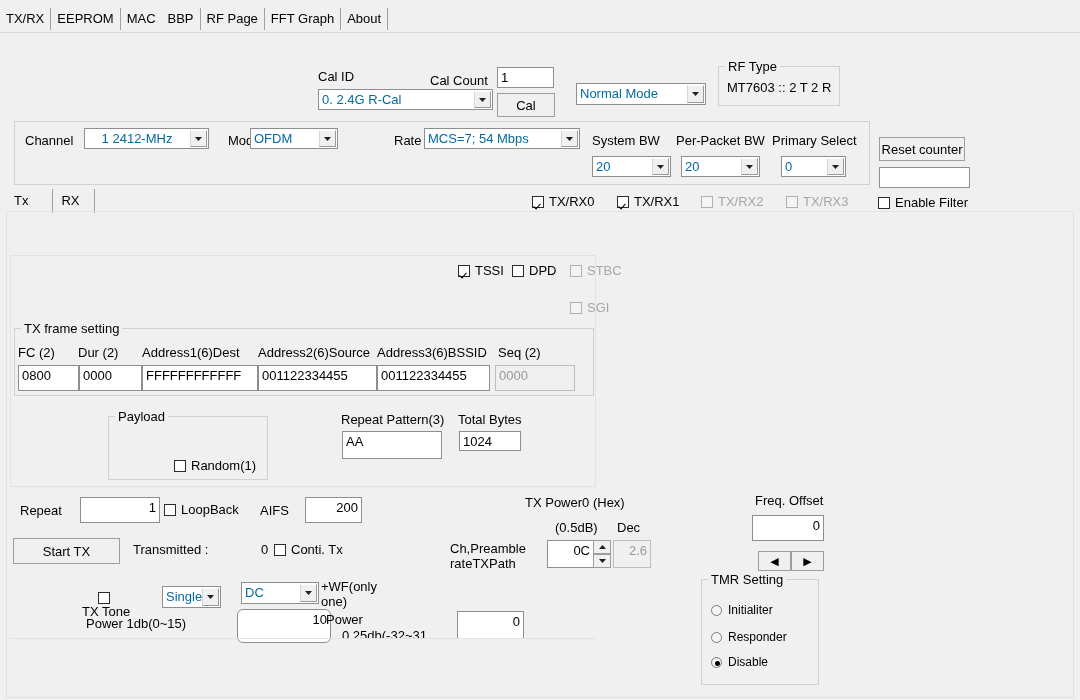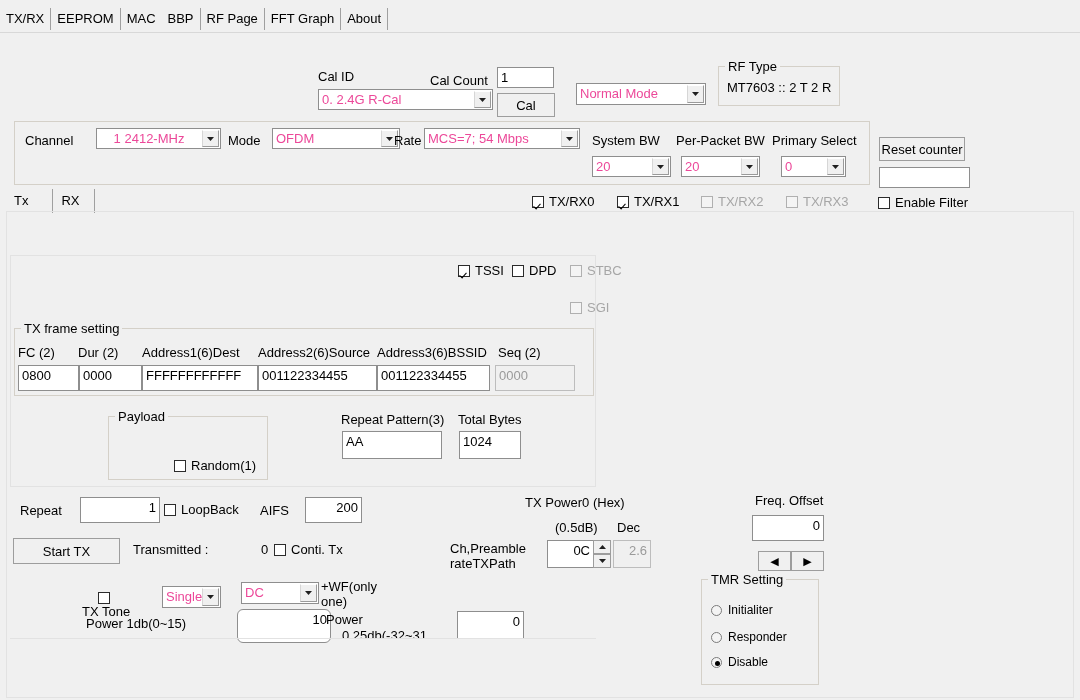--- a/index.html
+++ b/index.html
@@ -53,21 +53,21 @@
   .tbox.ro { background:#f0f0f0; color:#9a9a9a; border:1px solid #bdbdbd; }
   .tbox.right { text-align:right; }
 
   .combo {
     position:absolute;
     background:#ffffff;
     border:1px solid #8e8e8e;
     font-size:13px;
     line-height:17px;
     padding:1px 20px 1px 3px;
-    color:#ec4899;
+    color:#0369a1;
     white-space:nowrap;
     overflow:hidden;
     cursor:default;
   }
   .combo .arrow {
     position:absolute; right:1px; top:1px; bottom:1px; width:17px;
     background:#f0f0f0; border:1px solid #9a9a9a; border-top-color:#ffffff; border-left-color:#d6d6d6;
     display:flex; align-items:center; justify-content:center;
   }
   .combo .arrow svg { display:block; }
@@ -193,31 +193,31 @@
     </div>
 
     <div class="grp" style="left:718px; top:33px; width:122px; height:40px;">
       <div class="cap">RF Type</div>
       <div class="lbl" style="left:8px; top:13px;">MT7603 :: 2 T 2 R</div>
     </div>
 
     <div class="grp" style="left:14px; top:88px; width:856px; height:64px;"></div>
 
     <div class="lbl" style="left:25px; top:100px;">Channel</div>
-    <div class="combo ctr" style="left:96px; top:95px; width:125px; height:21px;">
+    <div class="combo ctr" style="left:84px; top:95px; width:125px; height:21px;">
       <span>1  2412-MHz</span>
       <span class="arrow">
         <svg width="7" height="4" viewBox="0 0 7 4">
             <path d="M0 0 L7 0 L3.5 4 Z" fill="#202020"></path>
           </svg>
       </span>
     </div>
 
     <div class="lbl" style="left:228px; top:100px;">Mode</div>
-    <div class="combo" style="left:272px; top:95px; width:128px; height:21px;">
+    <div class="combo" style="left:250px; top:95px; width:88px; height:21px;">
       <span>OFDM</span>
       <span class="arrow">
         <svg width="7" height="4" viewBox="0 0 7 4">
             <path d="M0 0 L7 0 L3.5 4 Z" fill="#202020"></path>
           </svg>
       </span>
     </div>
 
     <div class="lbl" style="left:394px; top:100px;">Rate</div>
     <div class="combo" style="left:424px; top:95px; width:156px; height:21px;">
@@ -331,21 +331,21 @@
     </div>
     <div class="cb" style="left:174px; top:425px;">
       <span class="bx"></span>
       <span class="tx">Random(1)</span>
     </div>
 
     <div class="lbl" style="left:341px; top:379px;">Repeat Pattern(3)</div>
     <div class="tbox" style="left:342px; top:398px; width:100px; height:28px;">AA</div>
 
     <div class="lbl" style="left:458px; top:379px;">Total Bytes</div>
-    <div class="tbox" style="left:459px; top:398px; width:62px; height:28px;">1024</div>
+    <div class="tbox" style="left:459px; top:398px; width:62px; height:20px;">1024</div>
 
     <div class="boxframe" style="left:10px; top:222px; width:586px; height:232px;"></div>
 
     <div class="lbl" style="left:20px; top:470px;">Repeat</div>
     <div class="tbox right" style="left:80px; top:464px; width:80px; height:26px;">1</div>
     <div class="cb" style="left:164px; top:469px;">
       <span class="bx"></span>
       <span class="tx">LoopBack</span>
     </div>
     <div class="lbl" style="left:260px; top:470px;">AIFS</div>

